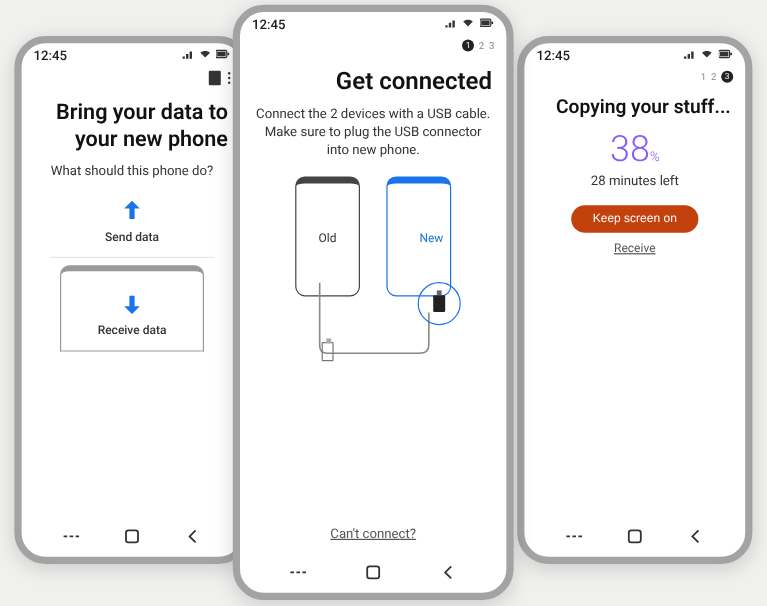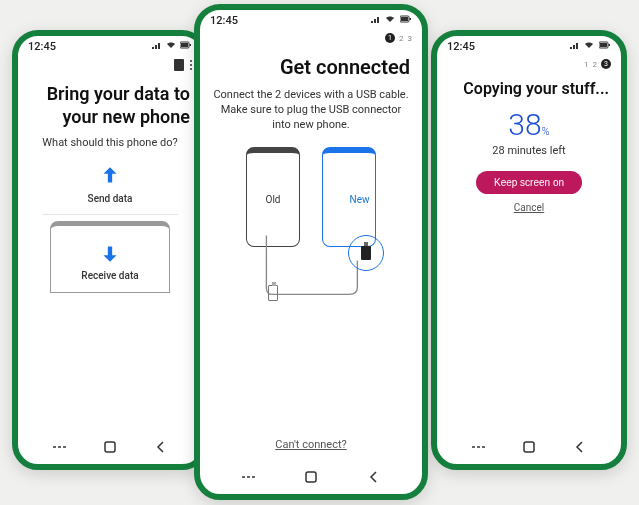--- a/index.html
+++ b/index.html
@@ -12,21 +12,21 @@
     position: relative;
   }
   .stage {
     width: 639px;
     height: 505px;
     position: relative;
   }
   .phone {
     position: absolute;
     background: #fff;
-    border: 6px solid #15803d;
+    border: 6px solid #a3a3a3;
     border-radius: 26px;
     box-shadow: 0 4px 16px rgba(0,0,0,0.15);
     overflow: hidden;
   }
   .phone.left {
     left: 12px;
     top: 30px;
     width: 196px;
     height: 440px;
     z-index: 1;
@@ -76,34 +76,34 @@
   .blue { color:#1976d2;padding-left:21px; }
   .tile {
     margin: 2px 20px;
     display:flex; flex-direction:column; align-items:center;
     padding:8px;
     border-bottom: none;
     cursor:pointer;
   }
   .tile svg { width:26px; height:26px; }
   .tile-label { font-size:10px; color:#333; margin-top:4px; font-weight:500;}
-  .percent { font-size:30px; color:#1d4ed8; font-weight:300;margin-top:36px; }
+  .percent { font-size:30px; color:#8b5cf6; font-weight:300;margin-top:36px; }
   .percent small { font-size:11px; }
   .time-left { font-size:11px; color:#333; margin-top:2px; }
   .copy-phone {
     border:2px solid #1a73e8; border-radius:10px; width:70px; height:110px; margin:14px auto 0;
     display:flex; flex-direction:column; align-items:center; justify-content:center; gap:2px;
     border-top-width:6px;
   }
   .bubble { width:22px; height:18px; background:#1a73e8; border-radius:4px; position:relative; }
   .bubble:after { content:""; position:absolute; bottom:-4px; left:7px; border:4px solid transparent; border-top-color:#1a73e8;}
   .copy-phone .lbl { font-size:8px; color:#888; }
   .copy-phone .lbl2 { font-size:7px; color:#bbb; }
   .pill-btn {
-    background:#be185d; color:#fff; border:none; border-radius:16px;
+    background:#c2410c; color:#fff; border:none; border-radius:16px;
     padding:6px 18px; font-size:10px; margin-top:14px; cursor:pointer;
   }
   .cancel { font-size:10px; color:#555; text-decoration:underline; margin-top:8px; cursor:pointer;}
   .navbar {
     position:absolute; bottom:4px; left:0; right:0;
     display:flex; justify-content:space-around; align-items:center; padding:6px 16px;
   }
   .nav-icon { width:14px; height:14px; display:flex; align-items:center; justify-content:center;}
   
   .diagram { position:relative; height:180px; margin-top:8px;}
@@ -310,21 +310,21 @@
         <span class="active">3</span>
       </div>
     </div>
     <div class="content">
       <h2 class="heading">Copying your stuff...</h2>
       <div style="margin-top:6px;">
         <span class="percent"><span>38</span><small>%</small></span>
         <div class="time-left">28 minutes left</div>
       </div>
       <button class="pill-btn">Keep screen on</button>
-      <div class="cancel">Cancel</div>
+      <div class="cancel">Receive</div>
     </div>
     <div class="navbar">
       <div class="nav-icon">
           <svg width="14" height="14">
             <line x1="1" y1="7" x2="4" y2="7" stroke="#333" stroke-width="1.5"></line>
             <line x1="6" y1="7" x2="9" y2="7" stroke="#333" stroke-width="1.5"></line>
             <line x1="11" y1="7" x2="14" y2="7" stroke="#333" stroke-width="1.5"></line>
           </svg>
         </div>
       <div class="nav-icon">

